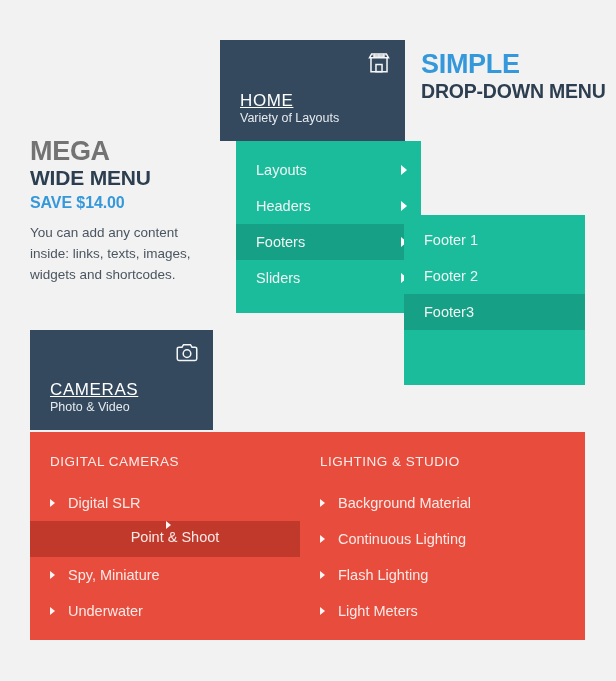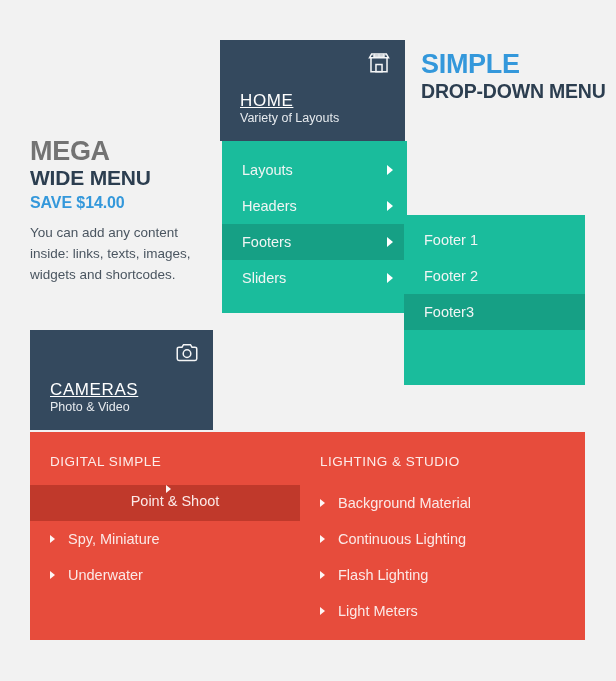--- a/index.html
+++ b/index.html
@@ -123,21 +123,21 @@
     position: absolute;
     left: 20px;
     bottom: 16px;
     font-size: 12.5px;
     color: #e6eaee;
     line-height: 1.15;
   }
 
   
   .menu-green {
-    left: 222px;
+    left: 236px;
     top: 141px;
     width: 185px;
     height: 172px;
     background: #1abc9c;
     padding-top: 11px;
     padding-bottom: 11px;
     box-sizing: border-box;
   }
   .menu-row {
     height: 36px;
@@ -297,21 +297,25 @@
       </svg>
     </span>
     <div class="card-title">CAMERAS</div>
     <div class="card-sub">Photo &amp; Video</div>
   </div>
 
   <div class="abs mega-red">
     <div class="mega-cols">
 
       <div class="mega-col col-1">
-        <div class="mega-head">DIGITAL SIMPLE</div>
+        <div class="mega-head">DIGITAL CAMERAS</div>
+        <div class="mega-item">
+          <span class="mega-caret"></span>
+          <span>Digital SLR</span>
+        </div>
         <div class="mega-item active">
           <span class="mega-caret"></span>
           <span>Point &amp; Shoot</span>
         </div>
         <div class="mega-item">
           <span class="mega-caret"></span>
           <span>Spy, Miniature</span>
         </div>
         <div class="mega-item">
           <span class="mega-caret"></span>

